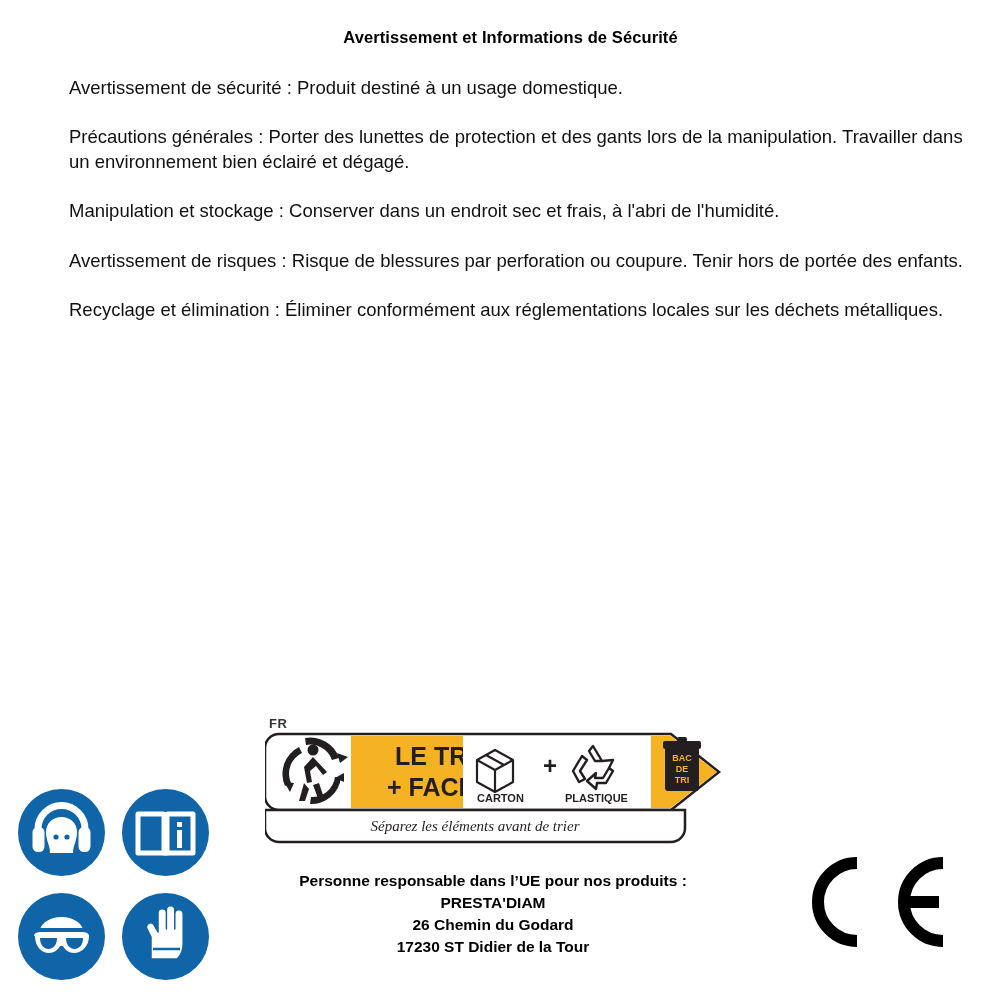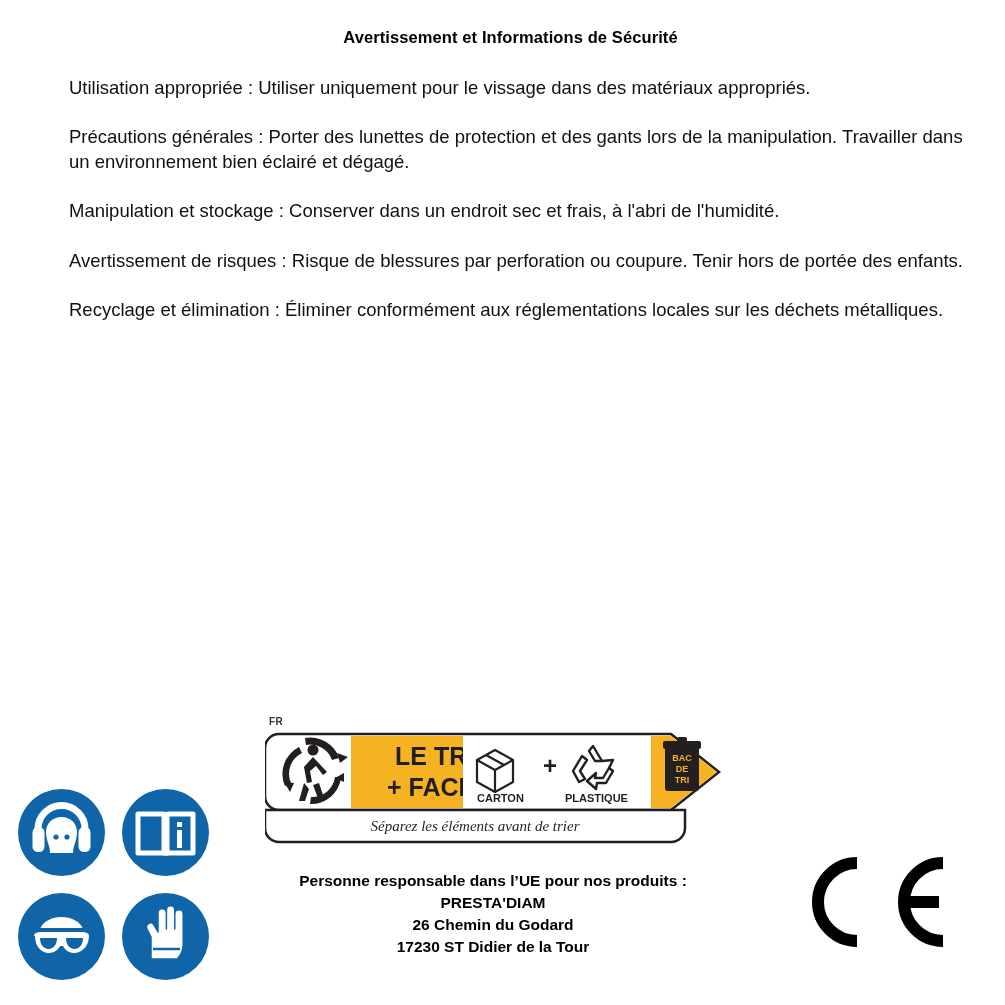--- a/index.html
+++ b/index.html
@@ -70,21 +70,21 @@
     position: absolute;
     left: 265px;
     top: 716px;
     width: 462px;
     height: 130px;
   }
   .tri-fr {
     position: absolute;
     left: 4px;
     top: 0px;
-    font-size: 10px;
+    font-size: 13px;
     font-weight: bold;
     color: #333;
     letter-spacing: 0.5px;
   }
 
   
   .resp-block {
     position: absolute;
     left: 0;
     top: 870px;
@@ -107,21 +107,21 @@
   }
 </style>
 </head>
 <body>
 
 <div class="page">
 
   <div class="doc-title">Avertissement et Informations de Sécurité</div>
 
   <div class="body-block">
-    <p class="para">Utilisation appropriée : Utiliser uniquement pour le vissage dans des matériaux appropriés.</p>
+    <p class="para">Avertissement de sécurité : Produit destiné à un usage domestique.</p>
     <p class="para">Précautions générales : Porter des lunettes de protection et des gants lors de la manipulation. Travailler dans un environnement bien éclairé et dégagé.</p>
     <p class="para">Manipulation et stockage : Conserver dans un endroit sec et frais, à l'abri de l'humidité.</p>
     <p class="para">Avertissement de risques : Risque de blessures par perforation ou coupure. Tenir hors de portée des enfants.</p>
     <p class="para">Recyclage et élimination : Éliminer conformément aux réglementations locales sur les déchets métalliques.</p>
   </div>
 
   <div class="pictograms">
 
     <div class="picto p1">
       <svg width="87" height="87" viewBox="0 0 87 87">

